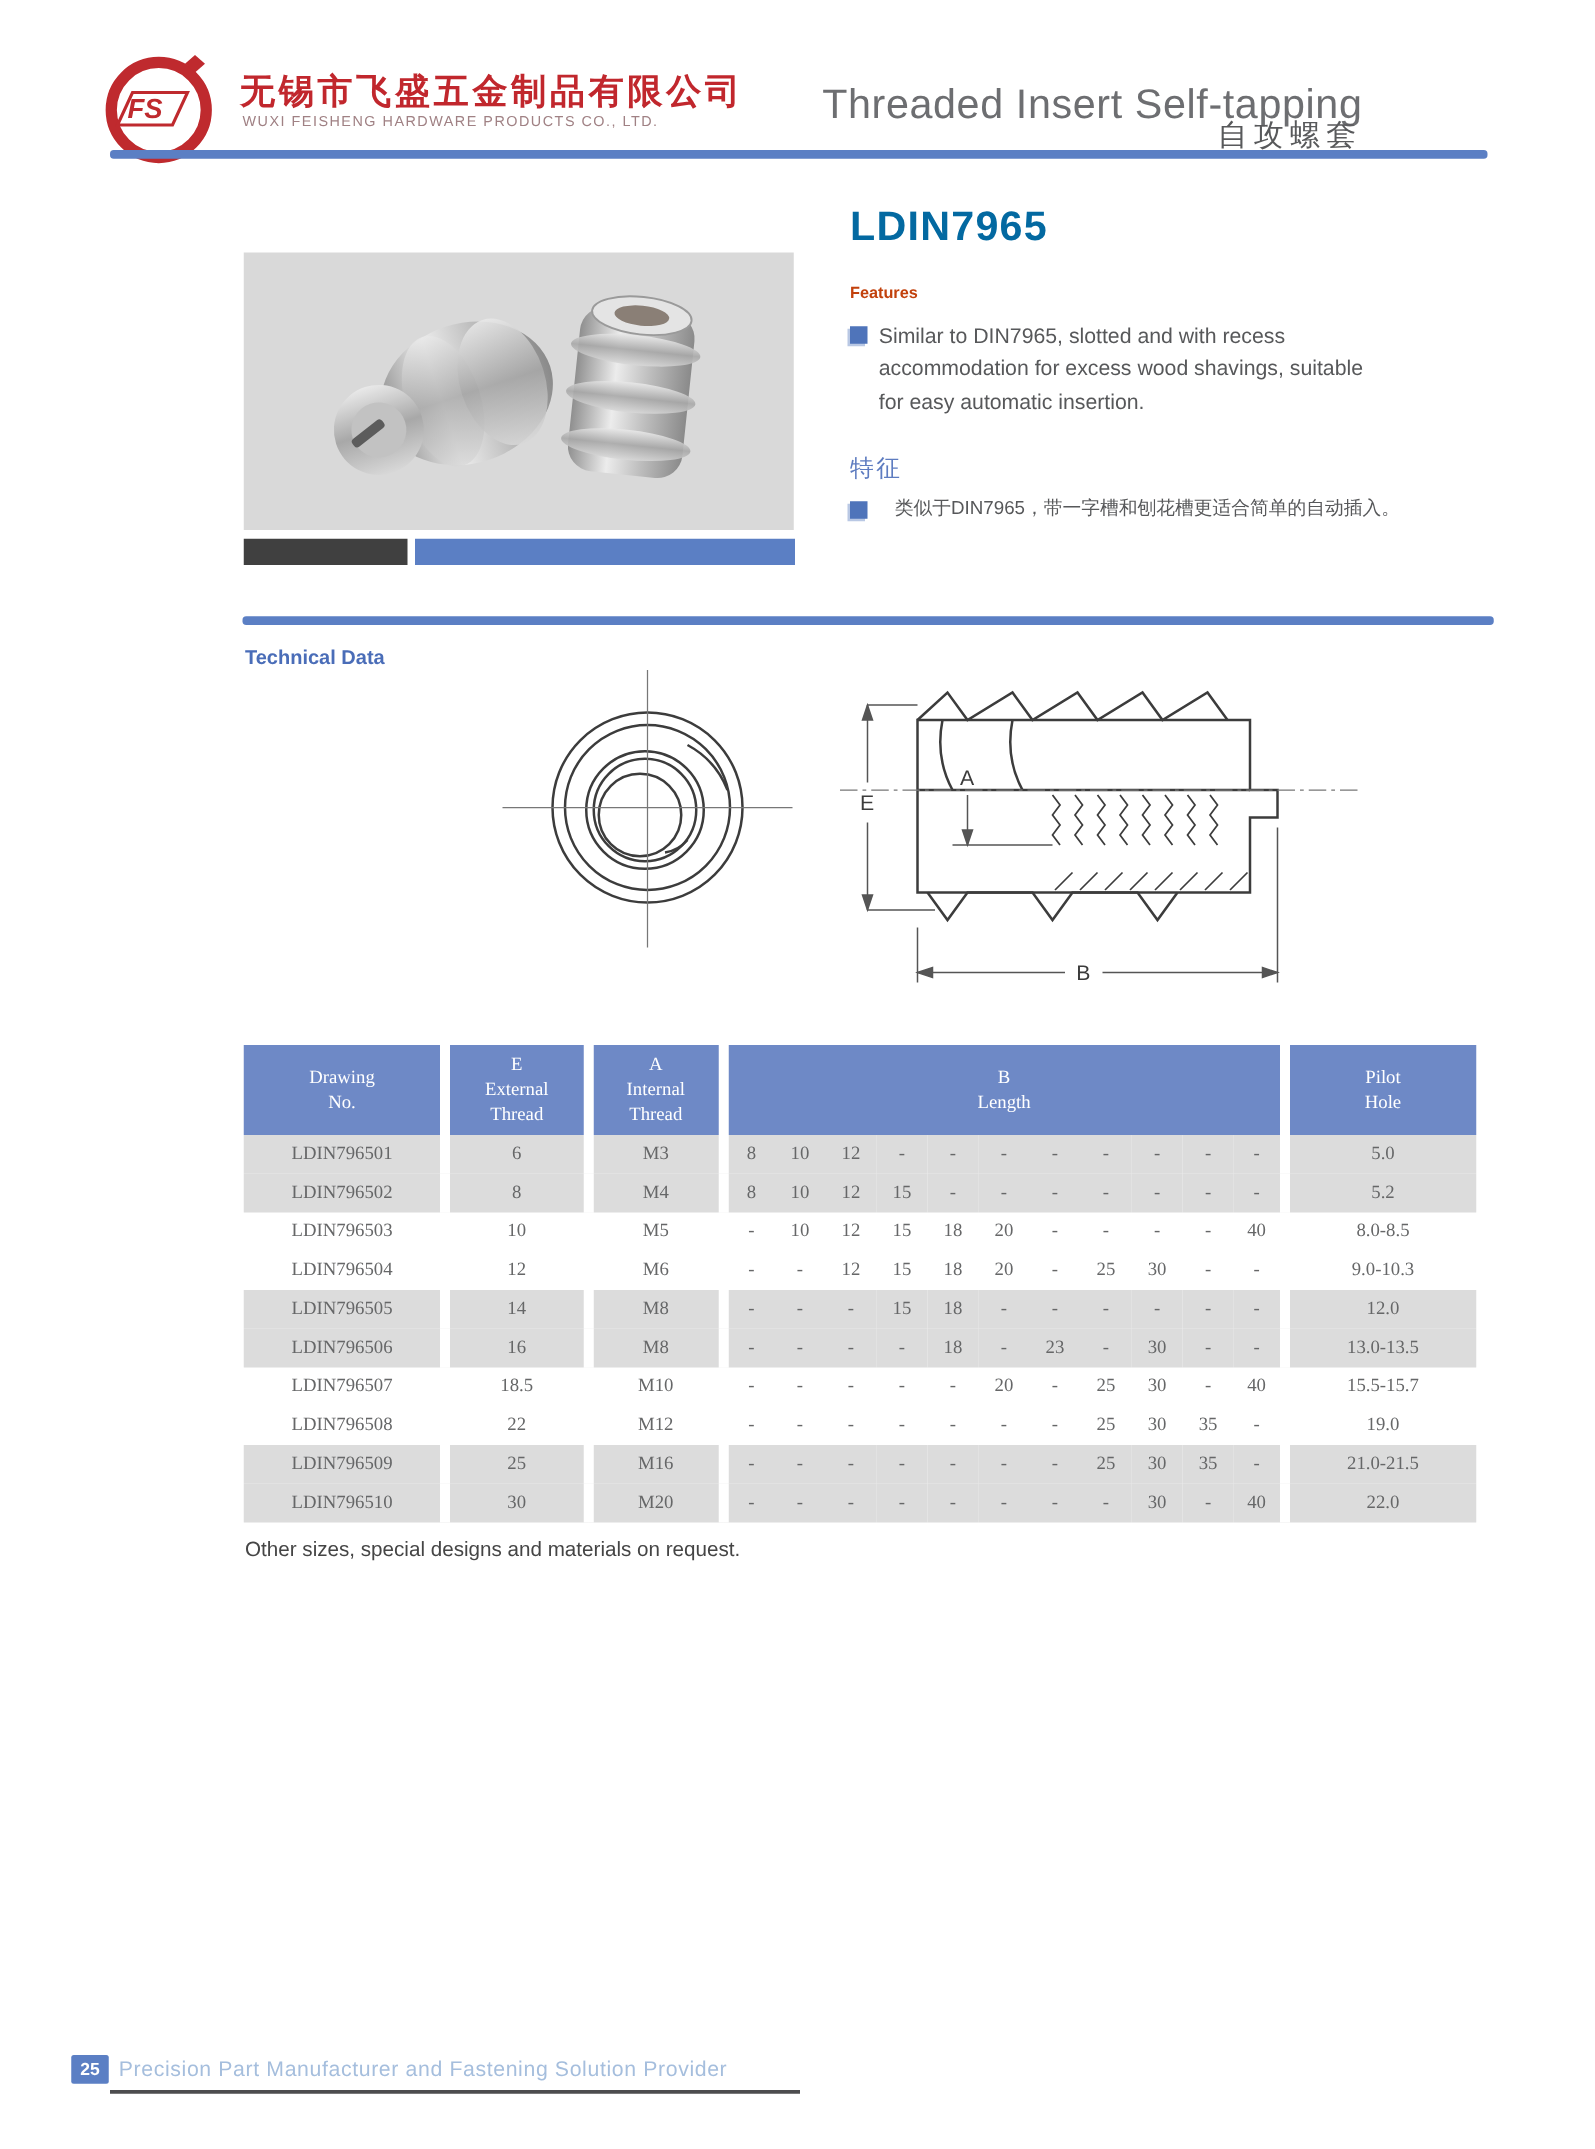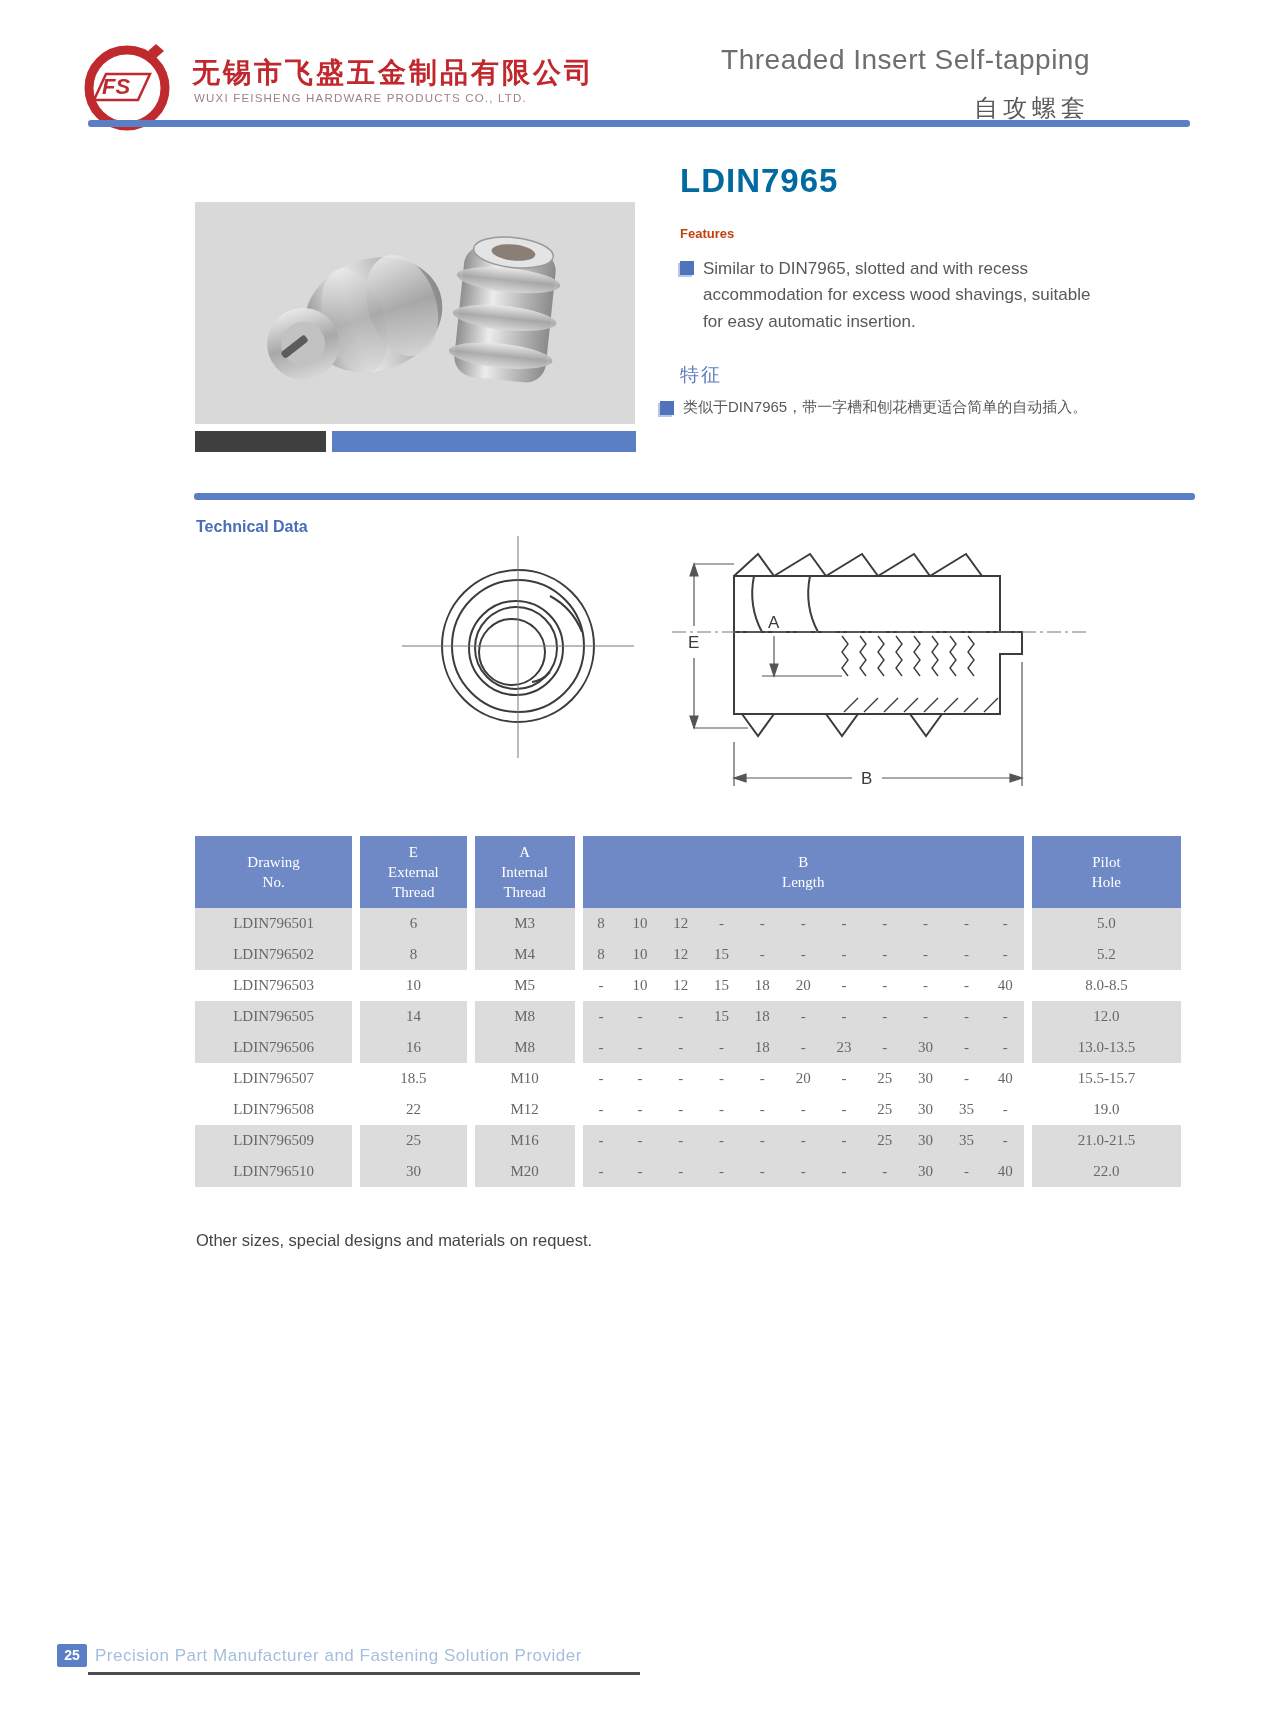--- a/index.html
+++ b/index.html
@@ -4,36 +4,36 @@
 <style>
   * { margin:0; padding:0; box-sizing:border-box; }
   html,body { background:#ffffff; }
   body { font-family:"Liberation Sans", sans-serif; color:#444; }
   .page { position:relative; width:1276px; height:1719px; background:#fff; overflow:hidden;margin-top:16px; }
 
   
   .logo-wrap { position:absolute; left:80px; top:26px; width:96px; height:92px; }
   .company-cn { position:absolute; left:192px; top:38px; font-size:28px; font-weight:bold; color:#c1272d; letter-spacing:3px; font-family:"Liberation Serif", serif; }
   .company-en { position:absolute; left:194px; top:76px; font-size:11.5px; color:#a08184; letter-spacing:1.2px; }
-  .title-en { position:absolute; right:186px; top:28px; font-size:28px; color:#6d6e71; letter-spacing:0.5px; }
+  .title-en { position:absolute; right:186px; top:48px; font-size:33px; color:#6d6e71; letter-spacing:0.5px; }
   .title-cn { position:absolute; right:186px; top:76px; font-size:24px; color:#58595b; letter-spacing:5px; }
   .hdr-line { position:absolute; left:88px; top:104px; width:1102px; height:7px; background:#5b7fc4; border-radius:3px; }
 
   
   .photo-box { position:absolute; left:195px; top:186px; width:440px; height:222px; background:#d9d9d9; }
   .bar-dark { position:absolute; left:195px; top:415px; width:131px; height:21px; background:#404040; }
   .bar-blue { position:absolute; left:332px; top:415px; width:304px; height:21px; background:#5b7fc4; }
 
   .model { position:absolute; left:680px; top:146px; font-size:33px; font-weight:bold; color:#0369a1; letter-spacing:1px; }
   .feat-h { position:absolute; left:680px; top:210px; font-size:13px; font-weight:bold; color:#c2410c; }
   .feat-row { position:absolute; left:680px; top:240px; width:420px; display:flex;justify-content:space-between; }
   .bullet { flex:0 0 14px; width:14px; height:14px; margin:5px 9px 0 0; background:#4f74ba; box-shadow:-2px 2px 0 #b9c8e4; }
   .feat-text { font-size:17px; color:#57585a; line-height:1.55; }
   .featcn-h { position:absolute; left:680px; top:346px; font-size:19px; font-weight:normal; color:#5e7cc0; letter-spacing:2px; }
-  .featcn-row { position:absolute; left:660px; top:380px; width:440px; display:flex; }
+  .featcn-row { position:absolute; left:680px; top:380px; width:440px; display:flex;justify-content:space-between; }
   .featcn-text { font-size:15px; color:#57585a; line-height:1.5; }
 
   .mid-line { position:absolute; left:194px; top:477px; width:1001px; height:7px; background:#5b7fc4; border-radius:3px; }
   .tech-h { position:absolute; left:196px; top:502px; font-size:16px; font-weight:bold; color:#4a6db8; }
 
   .drawing { position:absolute; left:382px; top:520px; }
 
   
   .tbl-wrap { position:absolute; left:195px; top:820px; width:986px;font-family:Liberation Serif, serif; }
   table.data-table { border-collapse:collapse; table-layout:fixed; width:986px; }
@@ -265,20 +265,37 @@
             <td>15</td>
             <td>18</td>
             <td>20</td>
             <td>-</td>
             <td>-</td>
             <td>-</td>
             <td>-</td>
             <td>40</td>
             <td class="gap">8.0-8.5</td>
           </tr>
+          <tr>
+            <td>LDIN796504</td>
+            <td class="gap">12</td>
+            <td class="gap">M6</td>
+            <td class="gap">-</td>
+            <td>-</td>
+            <td>12</td>
+            <td>15</td>
+            <td>18</td>
+            <td>20</td>
+            <td>-</td>
+            <td>25</td>
+            <td>30</td>
+            <td>-</td>
+            <td>-</td>
+            <td class="gap">9.0-10.3</td>
+          </tr>
           <tr class="shaded">
             <td>LDIN796505</td>
             <td class="gap">14</td>
             <td class="gap">M8</td>
             <td class="gap">-</td>
             <td>-</td>
             <td>-</td>
             <td>15</td>
             <td>18</td>
             <td>-</td>

